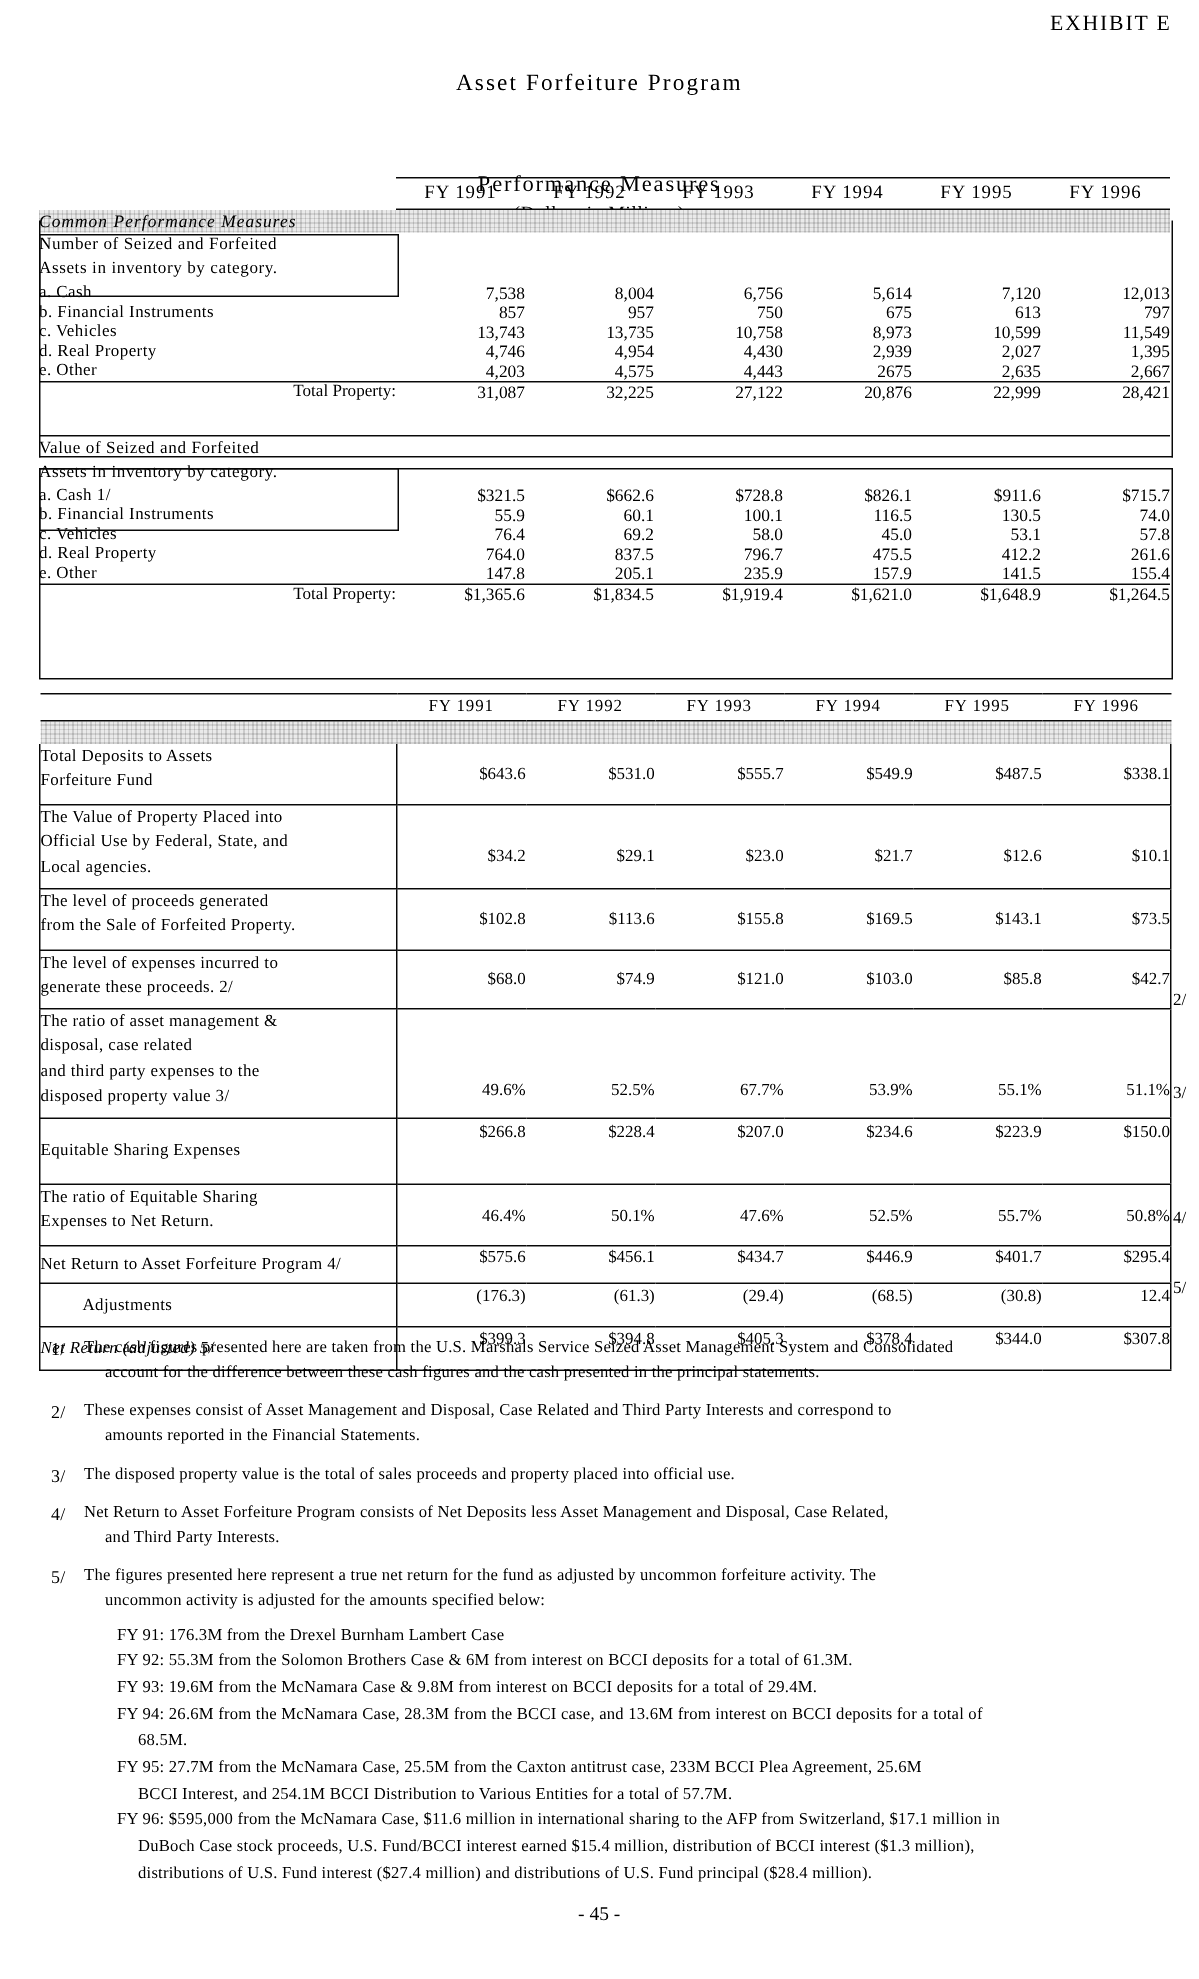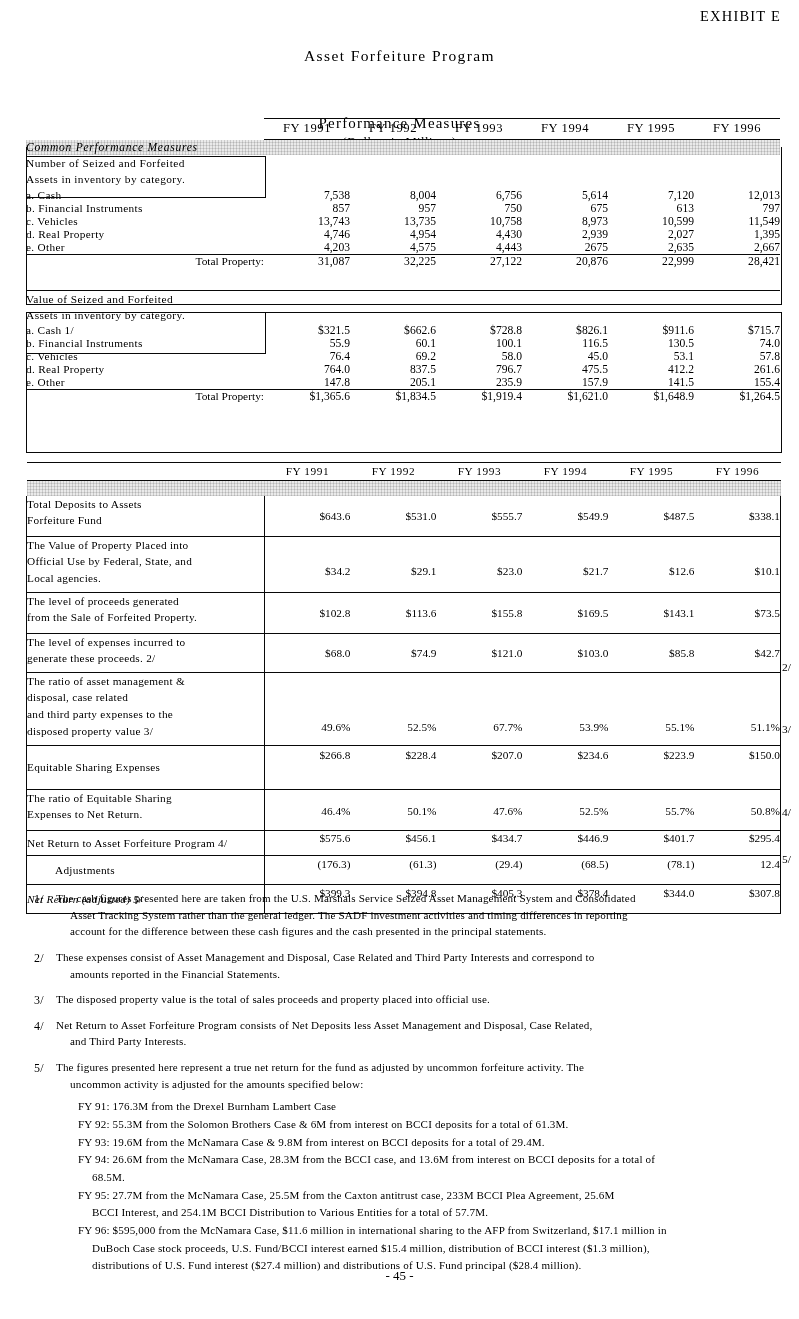--- a/index.html
+++ b/index.html
@@ -499,21 +499,21 @@
       </tr>
 
       <tr class="rowline-thin sideline">
         <td class="r-lbl sideline" style="height:22px; padding-top:6px; padding-left:28px">
           <div>Adjustments</div>
         </td>
         <td class="num" style="padding-top:2px">(176.3)</td>
         <td class="num" style="padding-top:2px">(61.3)</td>
         <td class="num" style="padding-top:2px">(29.4)</td>
         <td class="num" style="padding-top:2px">(68.5)</td>
-        <td class="num" style="padding-top:2px">(78.1)</td>
+        <td class="num" style="padding-top:2px">(30.8)</td>
         <td class="num" style="padding-top:2px; border-bottom:1.2px solid #111">12.4</td>
       </tr>
 
       <tr class="rowline sideline">
         <td class="r-lbl sideline" style="height:22px; padding-top:6px; font-style:italic">
           <div>Net Return (adjusted) 5/</div>
         </td>
         <td class="num" style="padding-top:2px">$399.3</td>
         <td class="num" style="padding-top:2px">$394.8</td>
         <td class="num" style="padding-top:2px">$405.3</td>
@@ -527,21 +527,20 @@
   <div class="fnmark" style="left:782px; top:661px;">2/</div>
   <div class="fnmark" style="left:782px; top:723px;">3/</div>
   <div class="fnmark" style="left:782px; top:806px;">4/</div>
   <div class="fnmark" style="left:782px; top:853px;">5/</div>
 
   <div class="footnotes">
 
     <div class="fn">
       <span class="mark">1/</span>
       <p>The cash figures presented here are taken from the U.S. Marshals Service Seized Asset Management System and Consolidated</p>
-      <p class="ind">Asset Tracking System rather than the general ledger.  The SADF investment activities and timing differences in reporting</p>
       <p class="ind">account for the difference between these cash figures and the cash presented in the principal statements.</p>
     </div>
 
     <div class="fn">
       <span class="mark">2/</span>
       <p>These expenses consist of Asset Management and Disposal, Case Related and Third Party Interests and correspond to</p>
       <p class="ind">amounts reported in the Financial Statements.</p>
     </div>
 
     <div class="fn">

